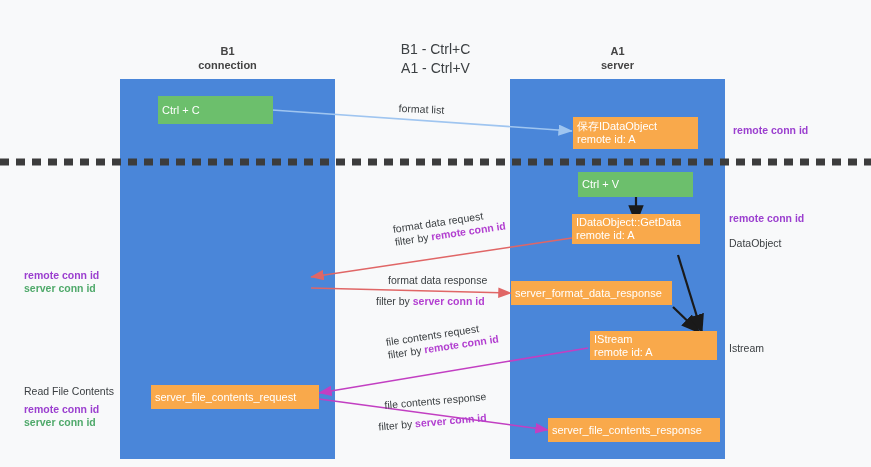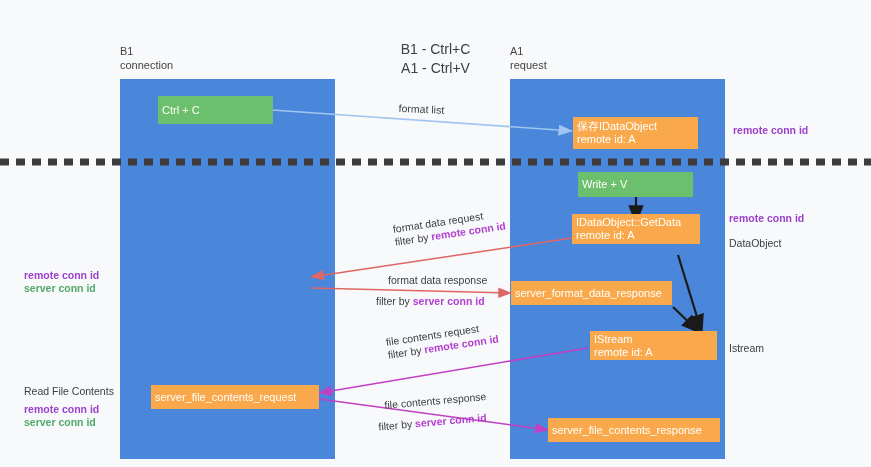--- a/index.html
+++ b/index.html
@@ -14,25 +14,26 @@
     background: #f8f9fa;
     font-family: "Liberation Sans", sans-serif;
     overflow: hidden;
   }
   .lane {
     position: absolute;
     background: #4a86d9;
   }
   .lane-title {
     position: absolute;
-    text-align: left;
+    text-align: center;
     color: #444444;
     font-size: 11px;
     line-height: 14px;
     white-space: pre-line;
+    font-weight: bold;
   }
   .diagram-title {
     position: absolute;
     text-align: center;
     color: #3c4043;
     font-size: 14px;
     line-height: 19px;
     white-space: pre-line;
     left: 0;
     right: 0;
@@ -92,21 +93,21 @@
 
   <div class="diagram-title">B1 - Ctrl+C
 A1 - Ctrl+V</div>
 
   <div class="lane" style="left:120px; top:79px; width:215px; height:380px;"></div>
   <div class="lane" style="left:510px; top:79px; width:215px; height:380px;"></div>
 
   <div class="lane-title" style="left:120px; top:44px; width:215px;">B1
 connection</div>
   <div class="lane-title" style="left:510px; top:44px; width:215px;">A1
-request</div>
+server</div>
 
   <svg class="edges-svg" viewBox="0 0 871 467">
     <defs>
       <marker id="ah-blue" markerWidth="9" markerHeight="7" refX="8.5" refY="3.5" orient="auto">
         <polygon points="0 0, 9 3.5, 0 7" fill="#9fc5f0"></polygon>
       </marker>
       <marker id="ah-red" markerWidth="9" markerHeight="7" refX="8.5" refY="3.5" orient="auto">
         <polygon points="0 0, 9 3.5, 0 7" fill="#e06666"></polygon>
       </marker>
       <marker id="ah-mag" markerWidth="9" markerHeight="7" refX="8.5" refY="3.5" orient="auto">
@@ -141,21 +142,21 @@
   <div class="node green" style="left:158px; top:96px; width:115px; height:28px;">
     <span>Ctrl + C</span>
   </div>
 
   <div class="node orange" style="left:573px; top:117px; width:125px; height:32px;">
     <span>保存IDataObject</span>
     <span class="l2">remote id: A</span>
   </div>
 
   <div class="node green" style="left:578px; top:172px; width:115px; height:25px;">
-    <span>Write + V</span>
+    <span>Ctrl + V</span>
   </div>
 
   <div class="node orange" style="left:572px; top:214px; width:128px; height:30px;">
     <span>IDataObject::GetData</span>
     <span class="l2">remote id: A</span>
   </div>
 
 
   <div class="node orange" style="left:511px; top:281px; width:161px; height:24px;">
     <span>server_format_data_response</span>

